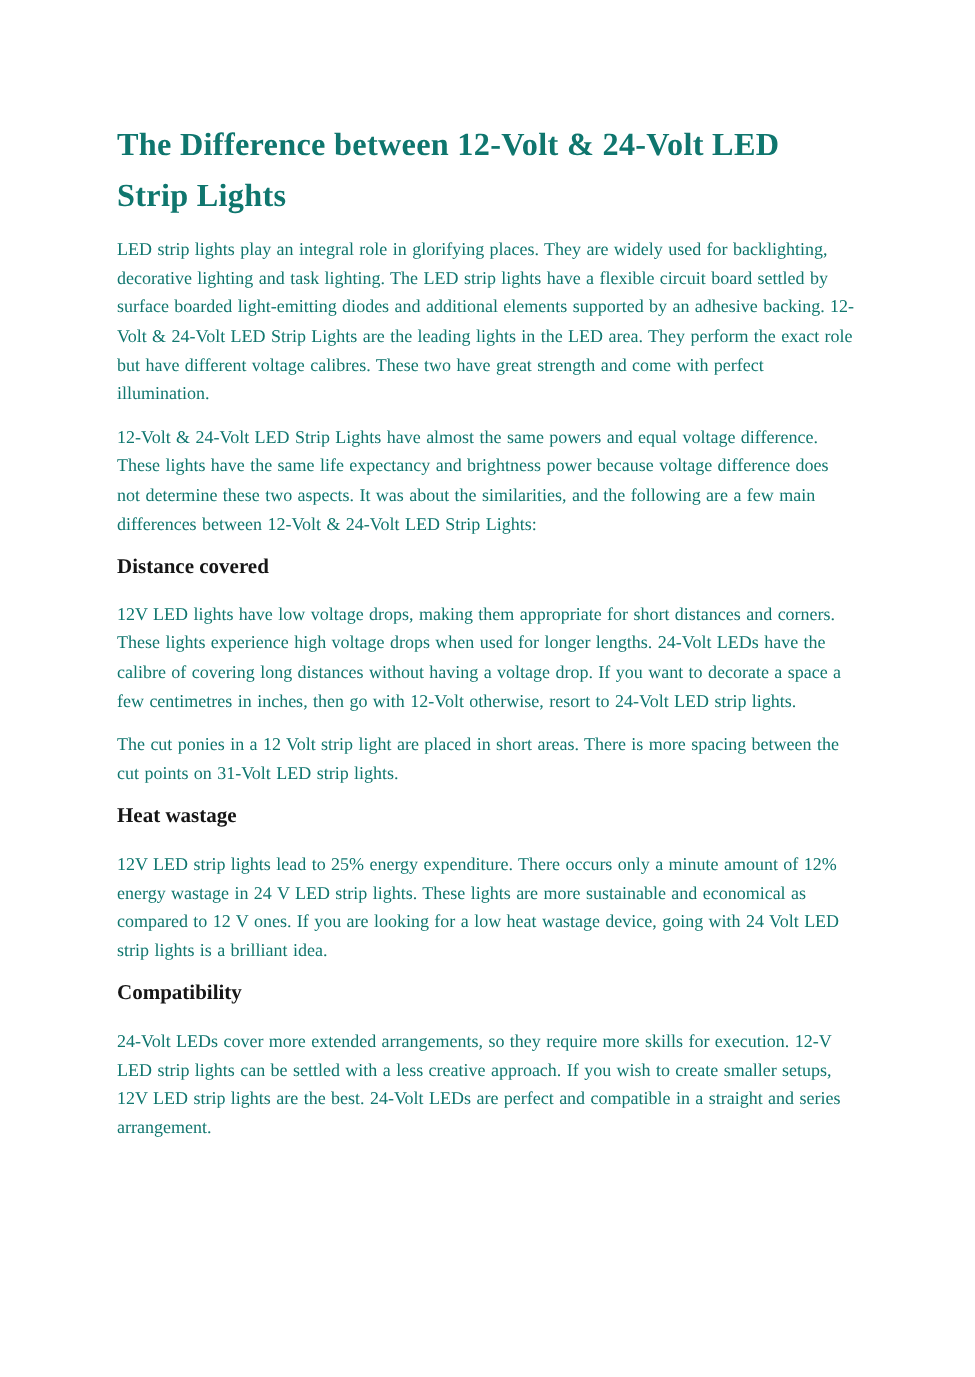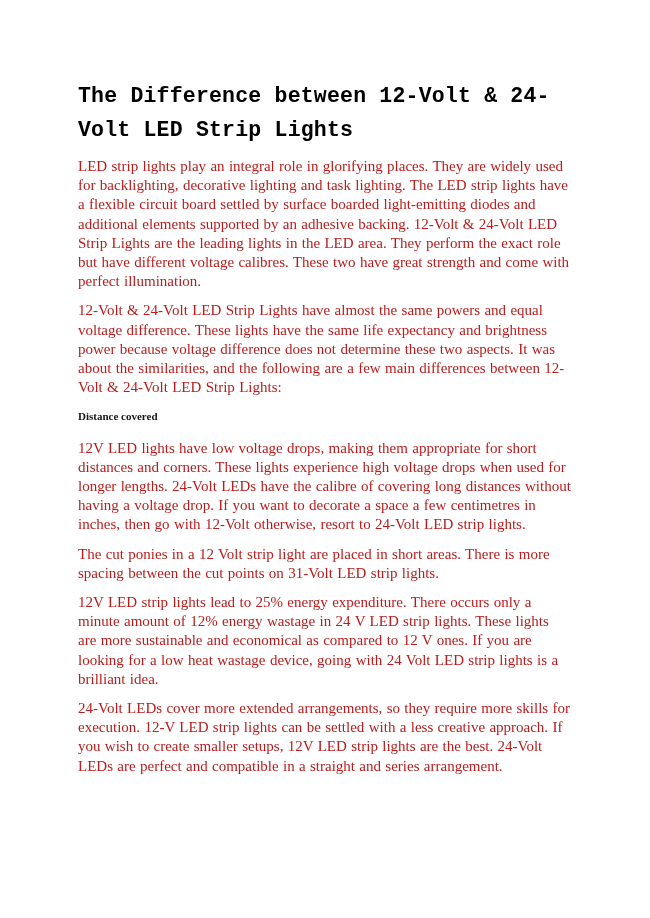--- a/index.html
+++ b/index.html
@@ -19,34 +19,33 @@
   .content {
     position: absolute;
     left: 78px;
     top: 79px;
     width: 493px;
   }
   .doc-title {
     font-size: 21.5px;
     line-height: 34px;
     font-weight: bold;
-    color: #000000;
+    color: #0f766e;
     margin: 0 0 10px 0;
     letter-spacing: 0.2px;
-    font-family: Liberation Mono, monospace;
   }
   .doc-paragraph {
-    font-size: 15px;
+    font-size: 12px;
     line-height: 19.2px;
-    color: #b91c1c;
+    color: #0f766e;
     margin: 0 0 10px 0;
     word-spacing: 0.6px;
   }
   .section-heading {
-    font-size: 11px;
+    font-size: 14px;
     line-height: 19.2px;
     font-weight: bold;
     color: #161616;
     margin: 3px 0 12px 0;
   }
 </style>
 </head>
 <body>
 
 <div class="page">
@@ -58,20 +57,22 @@
 
     <p class="doc-paragraph">12-Volt &amp; 24-Volt LED Strip Lights have almost the same powers and equal voltage difference. These lights have the same life expectancy and brightness power because voltage difference does not determine these two aspects. It was about the similarities, and the following are a few main differences between 12-Volt &amp; 24-Volt LED Strip Lights:</p>
 
     <h2 class="section-heading">Distance covered</h2>
 
     <p class="doc-paragraph">12V LED lights have low voltage drops, making them appropriate for short distances and corners. These lights experience high voltage drops when used for longer lengths. 24-Volt LEDs have the calibre of covering long distances without having a voltage drop. If you want to decorate a space a few centimetres in inches, then go with 12-Volt otherwise, resort to 24-Volt LED strip lights.</p>
 
 
     <p class="doc-paragraph">The cut ponies in a 12 Volt strip light are placed in short areas. There is more spacing between the cut points on 31-Volt LED strip lights.</p>
 
+    <h2 class="section-heading">Heat wastage</h2>
 
     <p class="doc-paragraph">12V LED strip lights lead to 25% energy expenditure. There occurs only a minute amount of 12% energy wastage in 24 V LED strip lights. These lights are more sustainable and economical as compared to 12 V ones. If you are looking for a low heat wastage device, going with 24 Volt LED strip lights is a brilliant idea.</p>
 
+    <h2 class="section-heading">Compatibility</h2>
 
     <p class="doc-paragraph">24-Volt LEDs cover more extended arrangements, so they require more skills for execution. 12-V LED strip lights can be settled with a less creative approach. If you wish to create smaller setups, 12V LED strip lights are the best. 24-Volt LEDs are perfect and compatible in a straight and series arrangement.</p>
 
   </div>
 </div>
 
 </body></html>

